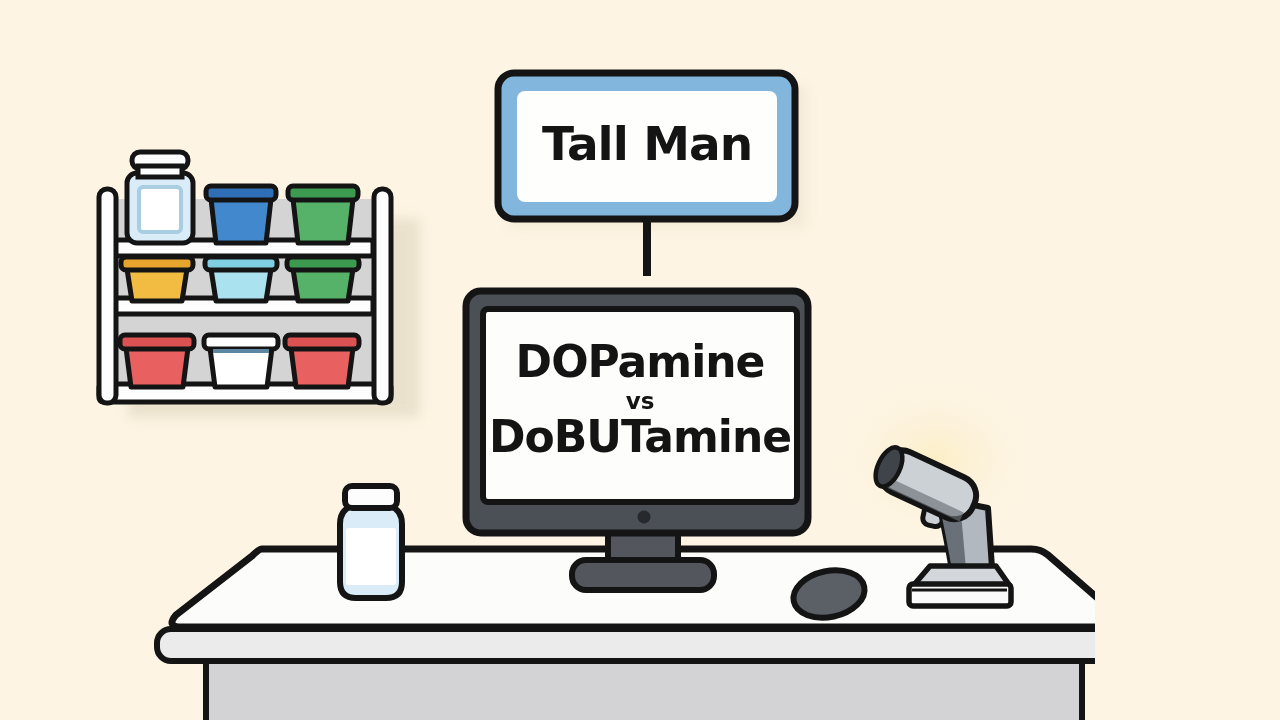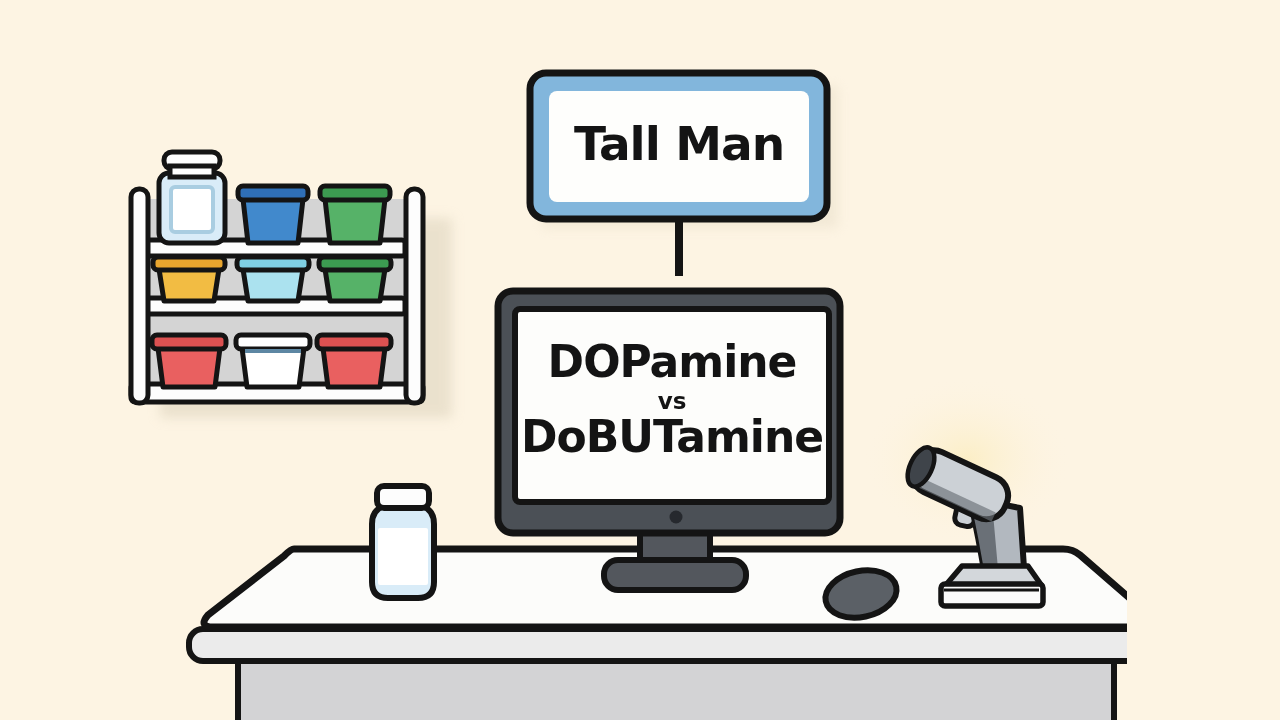--- a/index.html
+++ b/index.html
@@ -1,16 +1,16 @@
 <!DOCTYPE html>
 <html><head>
 <meta charset="utf-8">
 <style>
   html,body{margin:0;padding:0;background:#fdf4e3;}
-  #stage{position:relative;width:1095px;height:720px;overflow:hidden;margin-left:32px;}
+  #stage{position:relative;width:1095px;height:720px;overflow:hidden;}
   svg{display:block;}
   text{font-family:"DejaVu Sans","Liberation Sans",sans-serif;font-weight:bold;}
 </style>
 </head>
 <body>
 
 <div id="stage">
 <svg width="1280" height="720" viewBox="0 0 1280 720" xmlns="http://www.w3.org/2000/svg">
   <defs>
     <filter id="soft" x="-30%" y="-30%" width="160%" height="160%">

